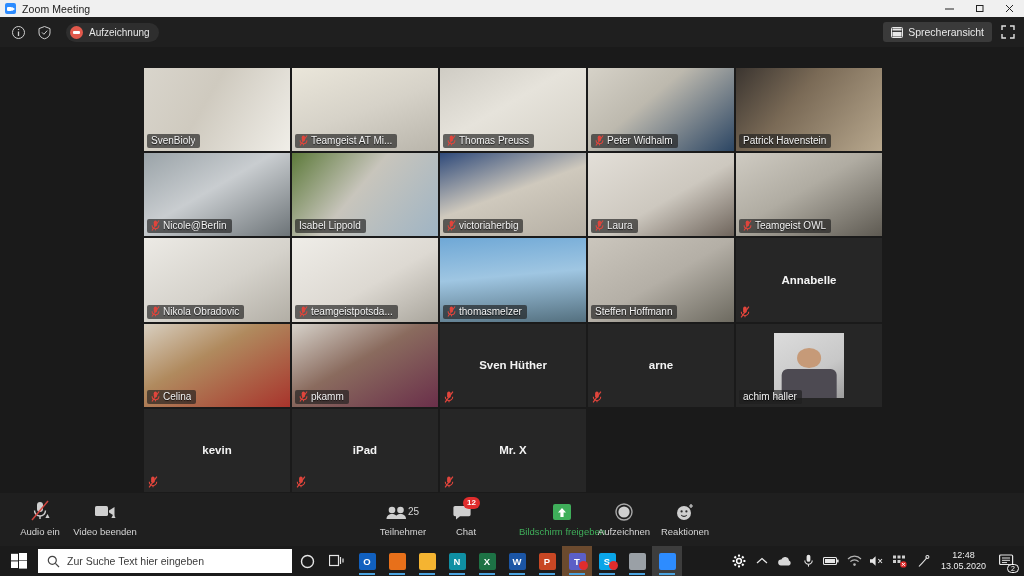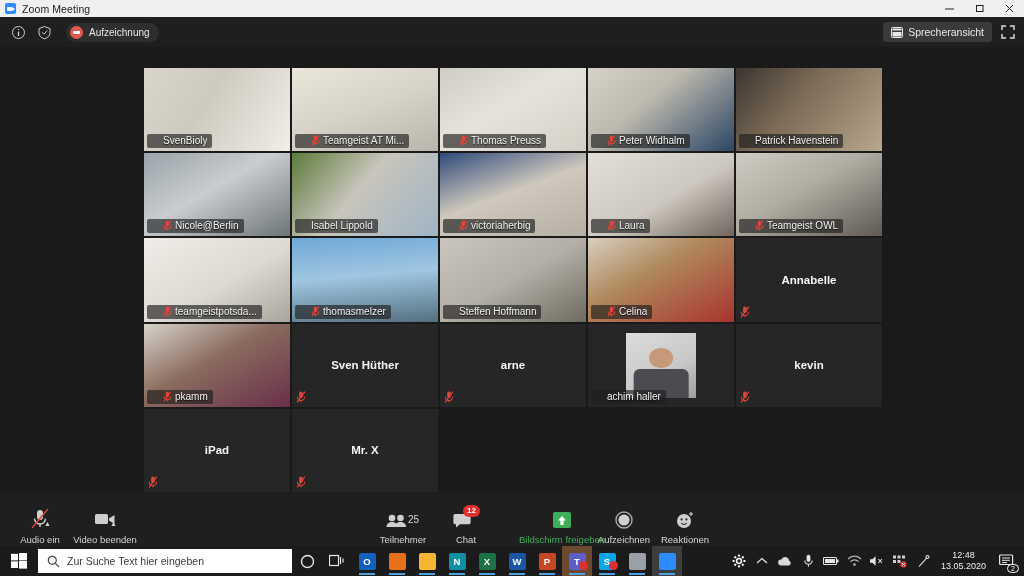--- a/index.html
+++ b/index.html
@@ -45,33 +45,33 @@
   .stage { position:absolute; left:0; top:47px; width:1024px; height:446px; background:#1a1a1a; }
   .grid { position:absolute; left:144px; top:21px; width:738px; height:424px;
      display:grid; grid-template-columns:repeat(5,1fr); grid-template-rows:repeat(5,1fr);
      gap:2px; }
   .tile { position:relative; overflow:hidden; background:#262626; }
   .tile.empty { background:#262626; }
   .tile.active { outline:2px solid #b4e832; outline-offset:-2px; z-index:3; }
   .vid { position:absolute; inset:0; }
   .nametag { position:absolute; left:3px; bottom:3px; max-width:96%;
      display:flex; align-items:center; gap:3px; background:rgba(30,30,30,.66);
-     padding:1px 5px 2px 16px; border-radius:2px; }
+     padding:1px 5px 2px 4px; border-radius:2px; }
   .nametag .nm { font-size:10px; color:#f2f2f2; white-space:nowrap; overflow:hidden;
      text-overflow:ellipsis; text-shadow:0 1px 1px rgba(0,0,0,.8); }
   .mic-off { width:9px; height:11px; flex:none; }
   .centername { position:absolute; left:0; right:0; top:50%; transform:translateY(-50%);
      text-align:center; font-size:11.5px; font-weight:bold; color:#f4f4f4; }
   .corner-mic { position:absolute; left:4px; bottom:4px; width:10px; height:12px; }
 
   
   .toolbar { position:absolute; left:0; top:493px; width:1024px; height:53px;
      background:#1f1f1f; }
   .tool { position:absolute; top:6px; display:flex; flex-direction:column;
-     align-items:center; width:80px;margin-top:8px; }
+     align-items:center; width:80px; }
   .tool .ic { height:24px; display:flex; align-items:flex-end; justify-content:center;
      position:relative; }
   .tool .lb { font-size:9.5px; color:#d6d6d6; margin-top:3px; white-space:nowrap; }
   .tool .lb.green { color:#3fae5a; }
   .caret { position:absolute; font-size:7px; color:#cfcfcf; bottom:4px; }
   .badge { position:absolute; background:#e02d2d; color:#fff; font-size:8px;
      border-radius:7px; padding:1px 4px; line-height:1.2; font-weight:bold; }
 
   
   .taskbar { position:absolute; left:0; top:546px; width:1024px; height:30px;
@@ -254,20 +254,32 @@
           <svg class="mic-off" viewBox="0 0 9 12">
             <rect x="2.6" y="0.6" width="3.6" height="6.4" rx="1.8" fill="#e0453c"></rect>
             <path d="M0.8 5.8 a3.7 3.7 0 0 0 7.4 0" fill="none" stroke="#e0453c" stroke-width="1.1"></path>
             <line x1="4.5" y1="9.4" x2="4.5" y2="11.3" stroke="#e0453c" stroke-width="1.1"></line>
             <line x1="0.6" y1="11.4" x2="8.4" y2="0.6" stroke="#e0453c" stroke-width="1.2"></line>
           </svg>
           <span class="nm">Teamgeist OWL</span>
         </div>
       </div>
       <div class="tile">
+        <div class="vid" style="background:linear-gradient(150deg,#eceae5 0%,#d5d2cb 55%,#b2aea5 100%);"></div>
+        <div class="nametag">
+          <svg class="mic-off" viewBox="0 0 9 12">
+            <rect x="2.6" y="0.6" width="3.6" height="6.4" rx="1.8" fill="#e0453c"></rect>
+            <path d="M0.8 5.8 a3.7 3.7 0 0 0 7.4 0" fill="none" stroke="#e0453c" stroke-width="1.1"></path>
+            <line x1="4.5" y1="9.4" x2="4.5" y2="11.3" stroke="#e0453c" stroke-width="1.1"></line>
+            <line x1="0.6" y1="11.4" x2="8.4" y2="0.6" stroke="#e0453c" stroke-width="1.2"></line>
+          </svg>
+          <span class="nm">Nikola Obradovic</span>
+        </div>
+      </div>
+      <div class="tile">
         <div class="vid" style="background:linear-gradient(150deg,#efede8 0%,#ddd9d2 55%,#a9a59c 100%);"></div>
         <div class="nametag">
           <svg class="mic-off" viewBox="0 0 9 12">
             <rect x="2.6" y="0.6" width="3.6" height="6.4" rx="1.8" fill="#e0453c"></rect>
             <path d="M0.8 5.8 a3.7 3.7 0 0 0 7.4 0" fill="none" stroke="#e0453c" stroke-width="1.1"></path>
             <line x1="4.5" y1="9.4" x2="4.5" y2="11.3" stroke="#e0453c" stroke-width="1.1"></line>
             <line x1="0.6" y1="11.4" x2="8.4" y2="0.6" stroke="#e0453c" stroke-width="1.2"></line>
           </svg>
           <span class="nm">teamgeistpotsda...</span>
         </div>
@@ -281,42 +293,42 @@
             <line x1="4.5" y1="9.4" x2="4.5" y2="11.3" stroke="#e0453c" stroke-width="1.1"></line>
             <line x1="0.6" y1="11.4" x2="8.4" y2="0.6" stroke="#e0453c" stroke-width="1.2"></line>
           </svg>
           <span class="nm">thomasmelzer</span>
         </div>
       </div>
       <div class="tile">
         <div class="vid" style="background:linear-gradient(150deg,#cbc6bd 0%,#b4afa6 50%,#6d6a60 100%);"></div>
         <div class="nametag">
           <span class="nm">Steffen Hoffmann</span>
-        </div>
-      </div>
-      <div class="tile">
-        <div class="vid" style="background:linear-gradient(150deg,#d8cfc0 0%,#b08a5e 40%,#a8342c 100%);"></div>
-        <div class="nametag">
-          <svg class="mic-off" viewBox="0 0 9 12">
-            <rect x="2.6" y="0.6" width="3.6" height="6.4" rx="1.8" fill="#e0453c"></rect>
-            <path d="M0.8 5.8 a3.7 3.7 0 0 0 7.4 0" fill="none" stroke="#e0453c" stroke-width="1.1"></path>
-            <line x1="4.5" y1="9.4" x2="4.5" y2="11.3" stroke="#e0453c" stroke-width="1.1"></line>
-            <line x1="0.6" y1="11.4" x2="8.4" y2="0.6" stroke="#e0453c" stroke-width="1.2"></line>
-          </svg>
-          <span class="nm">Celina</span>
         </div>
       </div>
       <div class="tile empty">
         <div class="centername">Annabelle</div>
         <svg class="corner-mic" viewBox="0 0 9 12">
           <rect x="2.6" y="0.6" width="3.6" height="6.4" rx="1.8" fill="#e0453c"></rect>
           <path d="M0.8 5.8 a3.7 3.7 0 0 0 7.4 0" fill="none" stroke="#e0453c" stroke-width="1.1"></path>
           <line x1="4.5" y1="9.4" x2="4.5" y2="11.3" stroke="#e0453c" stroke-width="1.1"></line>
           <line x1="0.6" y1="11.4" x2="8.4" y2="0.6" stroke="#e0453c" stroke-width="1.2"></line>
         </svg>
+      </div>
+      <div class="tile">
+        <div class="vid" style="background:linear-gradient(150deg,#d8cfc0 0%,#b08a5e 40%,#a8342c 100%);"></div>
+        <div class="nametag">
+          <svg class="mic-off" viewBox="0 0 9 12">
+            <rect x="2.6" y="0.6" width="3.6" height="6.4" rx="1.8" fill="#e0453c"></rect>
+            <path d="M0.8 5.8 a3.7 3.7 0 0 0 7.4 0" fill="none" stroke="#e0453c" stroke-width="1.1"></path>
+            <line x1="4.5" y1="9.4" x2="4.5" y2="11.3" stroke="#e0453c" stroke-width="1.1"></line>
+            <line x1="0.6" y1="11.4" x2="8.4" y2="0.6" stroke="#e0453c" stroke-width="1.2"></line>
+          </svg>
+          <span class="nm">Celina</span>
+        </div>
       </div>
       <div class="tile">
         <div class="vid" style="background:linear-gradient(150deg,#d6d2ca 0%,#8a6b5e 45%,#6a2f4a 100%);"></div>
         <div class="nametag">
           <svg class="mic-off" viewBox="0 0 9 12">
             <rect x="2.6" y="0.6" width="3.6" height="6.4" rx="1.8" fill="#e0453c"></rect>
             <path d="M0.8 5.8 a3.7 3.7 0 0 0 7.4 0" fill="none" stroke="#e0453c" stroke-width="1.1"></path>
             <line x1="4.5" y1="9.4" x2="4.5" y2="11.3" stroke="#e0453c" stroke-width="1.1"></line>
             <line x1="0.6" y1="11.4" x2="8.4" y2="0.6" stroke="#e0453c" stroke-width="1.2"></line>
           </svg>

